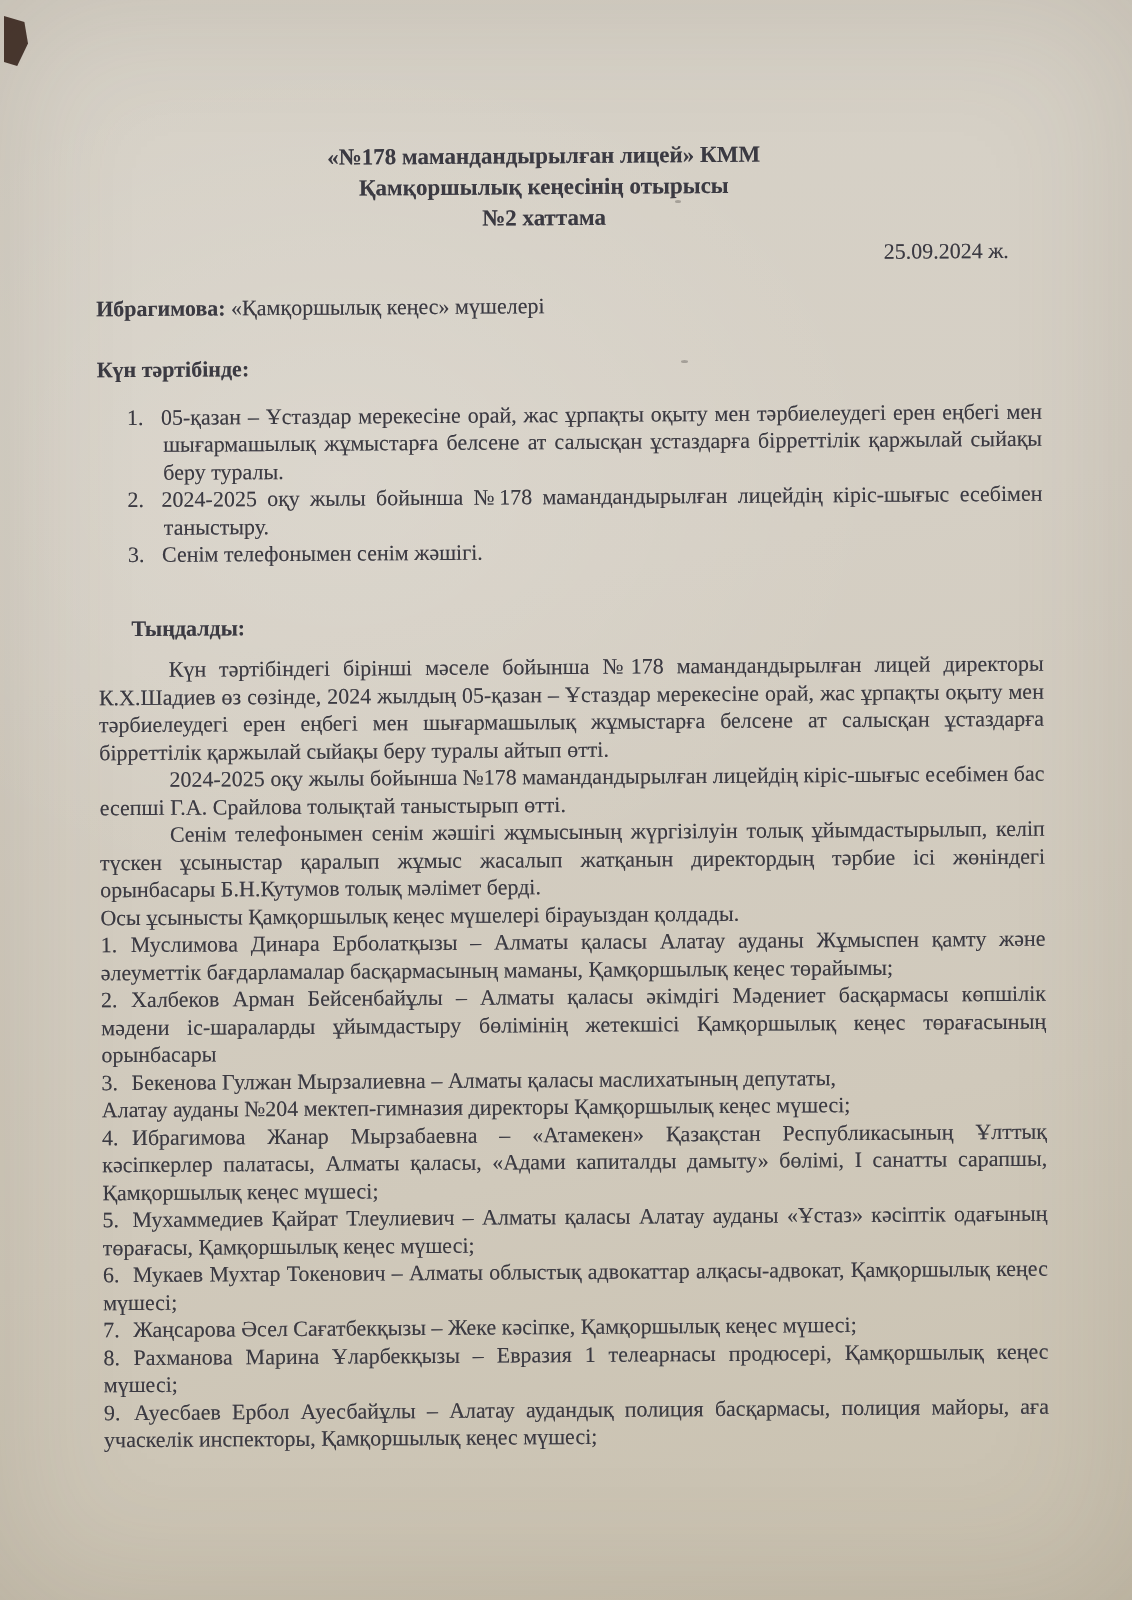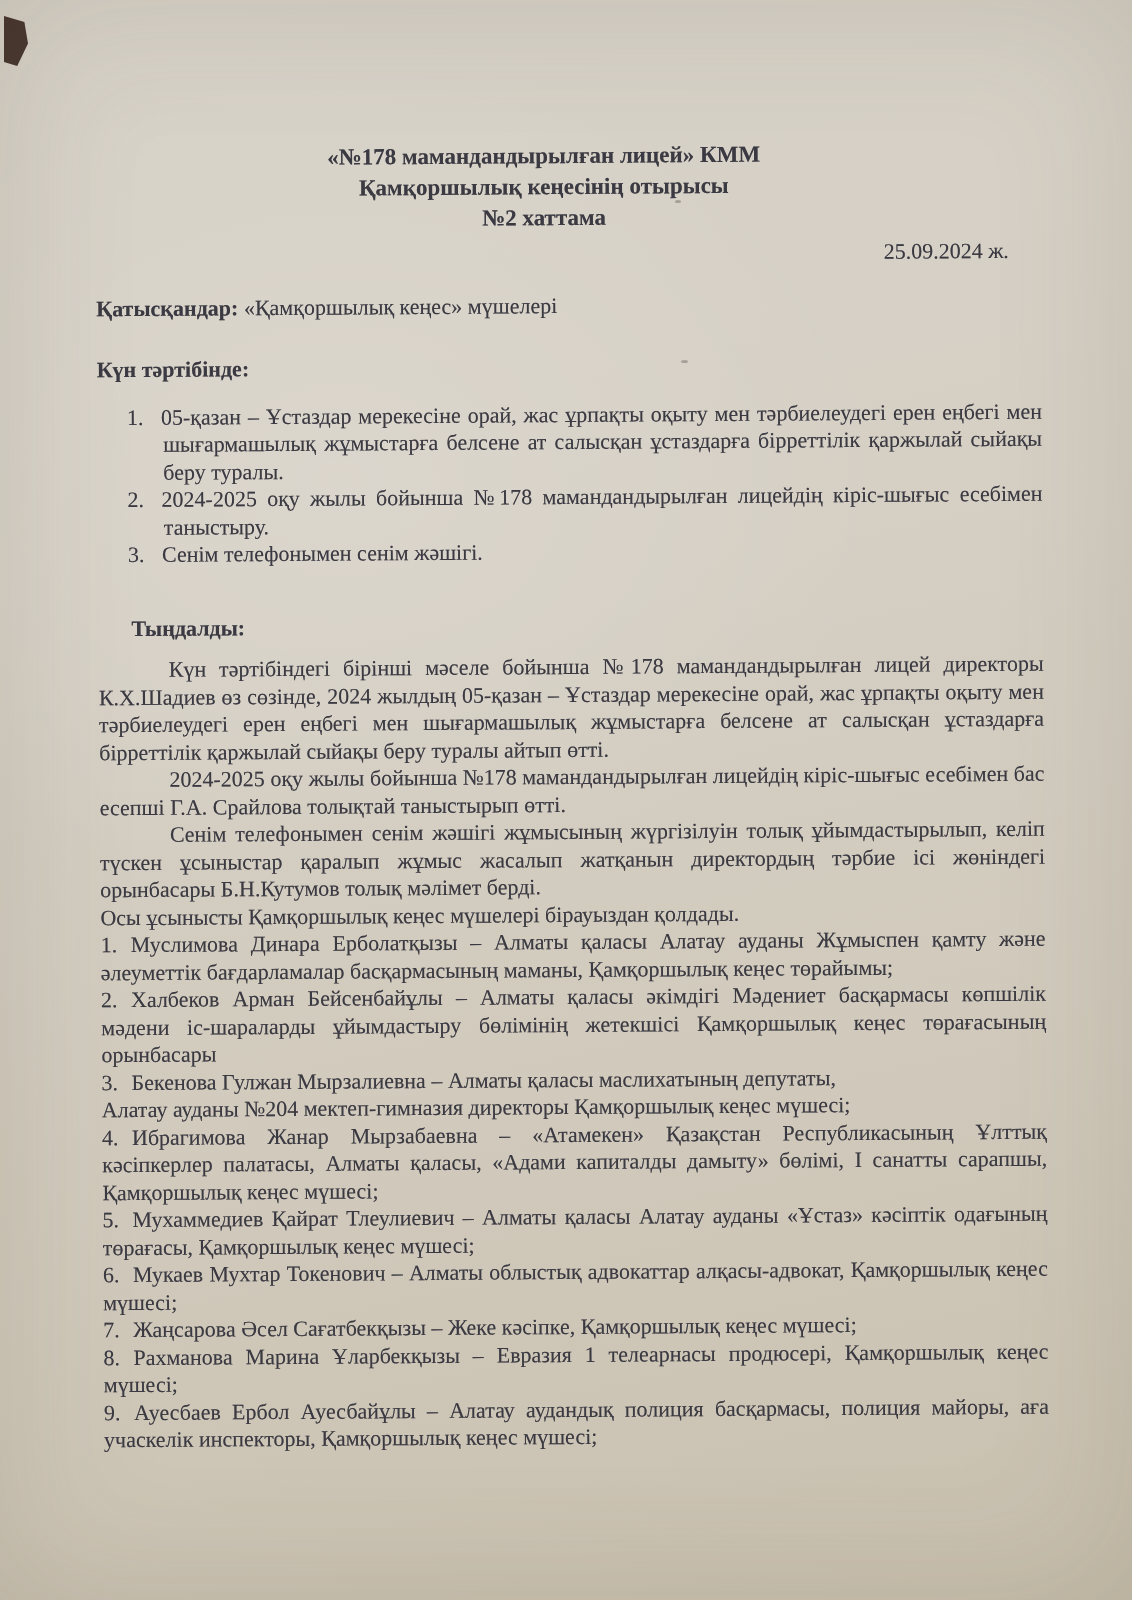--- a/index.html
+++ b/index.html
@@ -58,21 +58,21 @@
 
   <div class="title-block">
     <div>«№178 мамандандырылған лицей» КММ</div>
     <div>Қамқоршылық кеңесінің отырысы</div>
     <div>№2 хаттама</div>
   </div>
 
   <div class="date-line">25.09.2024 ж.</div>
 
   <div class="participants-line">
-    <span class="label-bold">Қатысқандар:</span>
+    <span class="label-bold">Ибрагимова:</span>
     <span>«Қамқоршылық кеңес» мүшелері</span>
   </div>
 
   <div class="agenda-heading">Күн тәртібінде:</div>
 
   <div class="agenda-list">
     <div class="agenda-item">
       <span class="num">1.</span><span>05-қазан – Ұстаздар мерекесіне орай, жас ұрпақты оқыту мен тәрбиелеудегі ерен еңбегі мен шығармашылық жұмыстарға белсене ат салысқан ұстаздарға бірреттілік қаржылай сыйақы беру туралы.</span>
     </div>
     <div class="agenda-item">

